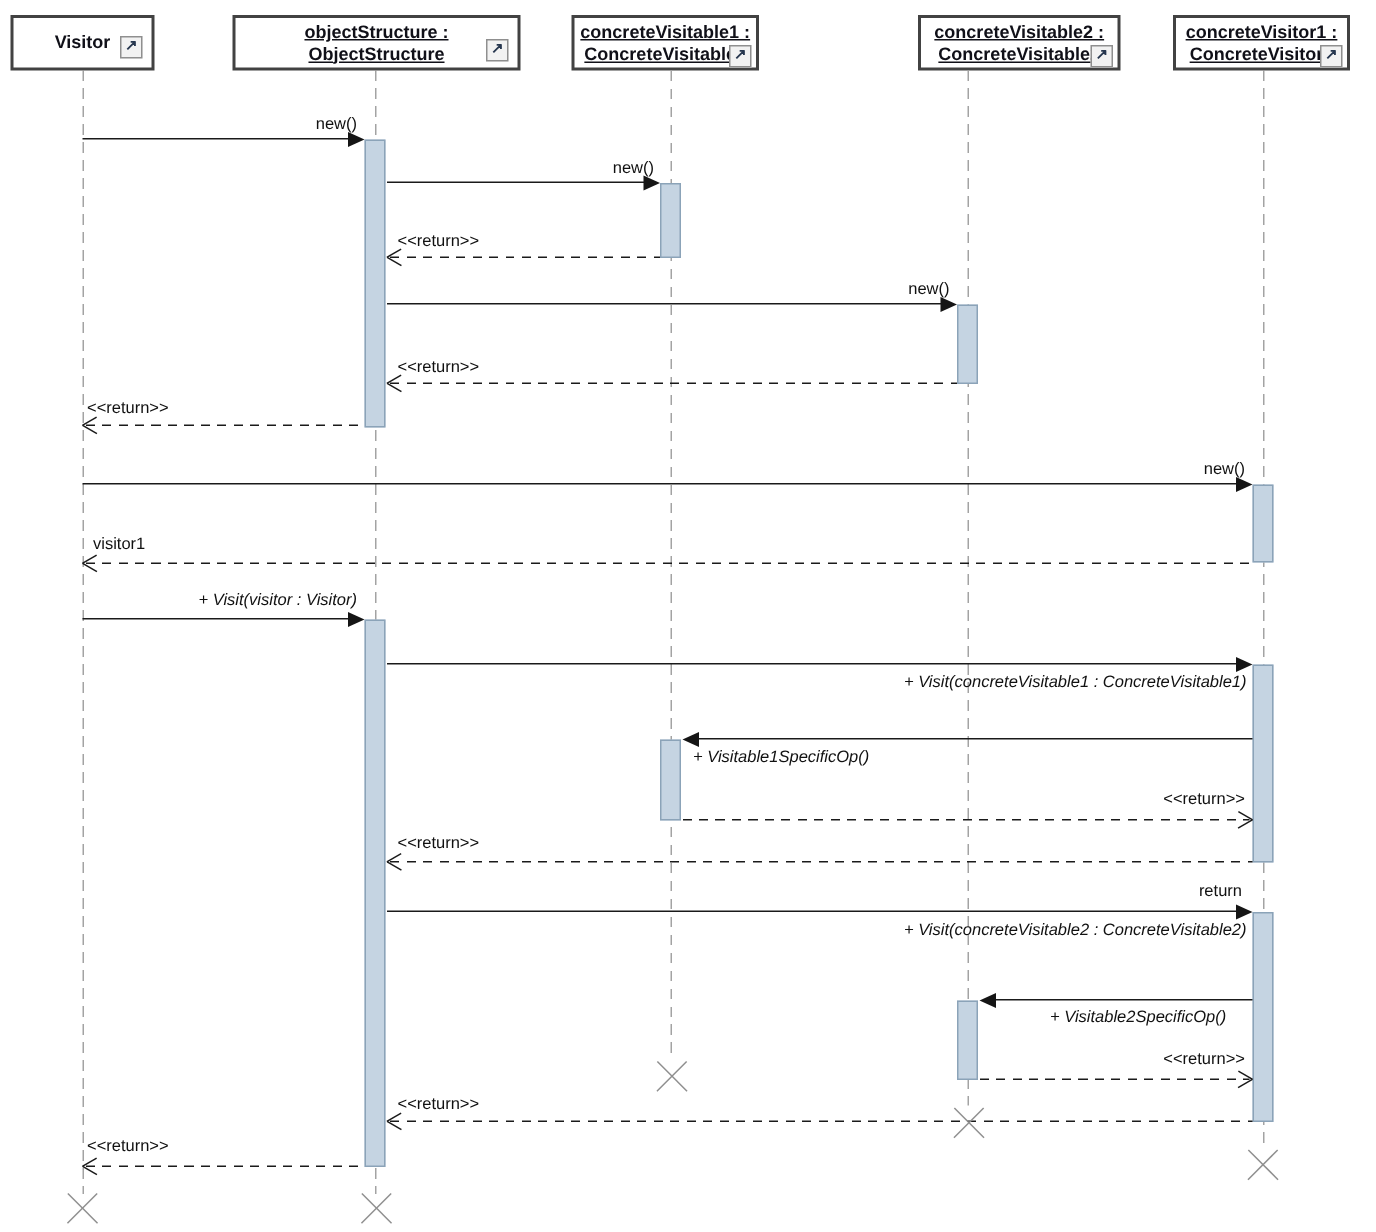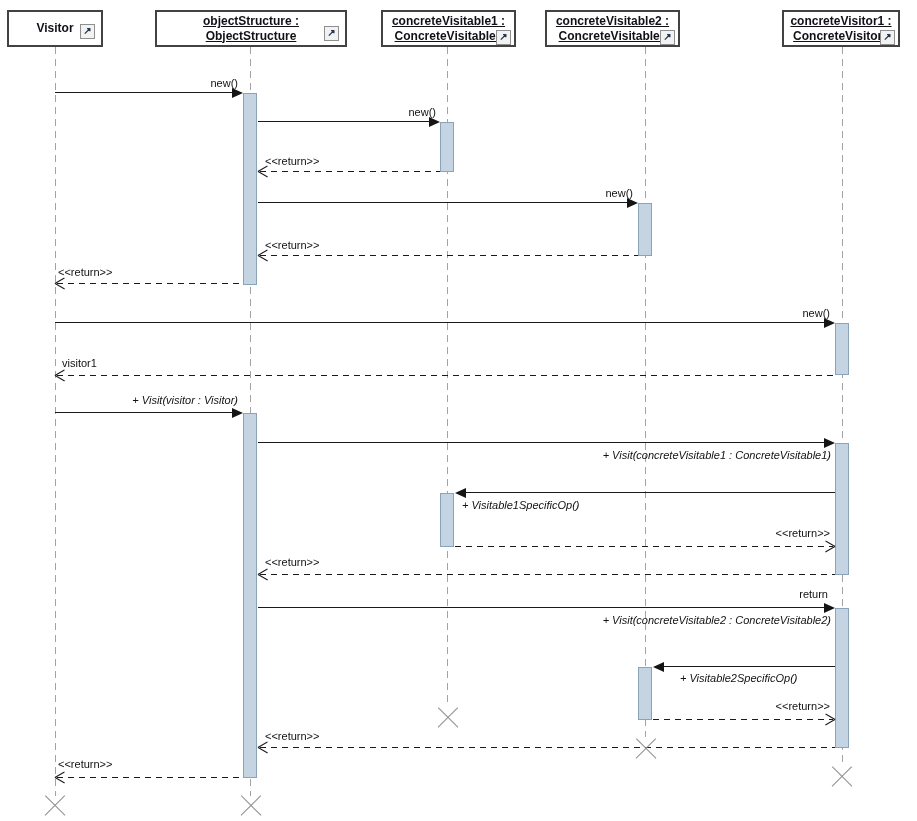--- a/index.html
+++ b/index.html
@@ -116,21 +116,21 @@
   <div class="oh-left" style="left:258px;top:575px"></div>
   <span class="mlabel" style="left:265px;top:556px">&lt;&lt;return&gt;&gt;</span>
 
   <div class="sline" style="left:258px;top:607px;width:567px"></div>
   <div class="ah-right" style="left:824px;top:603px"></div>
   <span class="mlabel" style="right:89px;top:588px">return</span>
   <span class="mlabel italic" style="right:86px;top:614px">+ Visit(concreteVisitable2 : ConcreteVisitable2)</span>
 
   <div class="sline" style="left:664px;top:666px;width:171px"></div>
   <div class="ah-left" style="left:653px;top:662px"></div>
-  <span class="mlabel italic" style="left:680px;top:672px">+ Visitable2SpecificOp()</span>
+  <span class="mlabel italic" style="left:700px;top:672px">+ Visitable2SpecificOp()</span>
 
   <div class="dline" style="left:653px;top:719px;width:180px"></div>
   <div class="oh-right" style="left:835px;top:720px"></div>
   <span class="mlabel" style="right:87px;top:700px">&lt;&lt;return&gt;&gt;</span>
 
   <div class="dline" style="left:260px;top:747px;width:575px"></div>
   <div class="oh-left" style="left:258px;top:748px"></div>
   <span class="mlabel" style="left:265px;top:730px">&lt;&lt;return&gt;&gt;</span>
 
   <div class="dline" style="left:57px;top:777px;width:186px"></div>
@@ -145,26 +145,26 @@
 
   <div class="head-box" style="left:7px;width:96px">
     <span>Visitor</span>
     <span class="expand-icon" style="right:6px;top:12px">↗</span>
   </div>
   <div class="head-box" style="left:155px;width:192px">
     <span class="u">objectStructure :</span>
     <span class="u">ObjectStructure</span>
     <span class="expand-icon" style="right:6px;top:14px">↗</span>
   </div>
-  <div class="head-box" style="left:381px;width:135px">
+  <div class="head-box" style="left:381px;width:125px">
     <span class="u">concreteVisitable1 :</span>
     <span class="u">ConcreteVisitable1</span>
     <span class="expand-icon" style="right:3px;top:18px">↗</span>
   </div>
-  <div class="head-box" style="left:545px;width:135px">
+  <div class="head-box" style="left:612px;width:135px">
     <span class="u">concreteVisitable2 :</span>
     <span class="u">ConcreteVisitable2</span>
     <span class="expand-icon" style="right:3px;top:18px">↗</span>
   </div>
   <div class="head-box" style="left:782px;width:118px">
     <span class="u">concreteVisitor1 :</span>
     <span class="u">ConcreteVisitor1</span>
     <span class="expand-icon" style="right:3px;top:18px">↗</span>
   </div>
 

